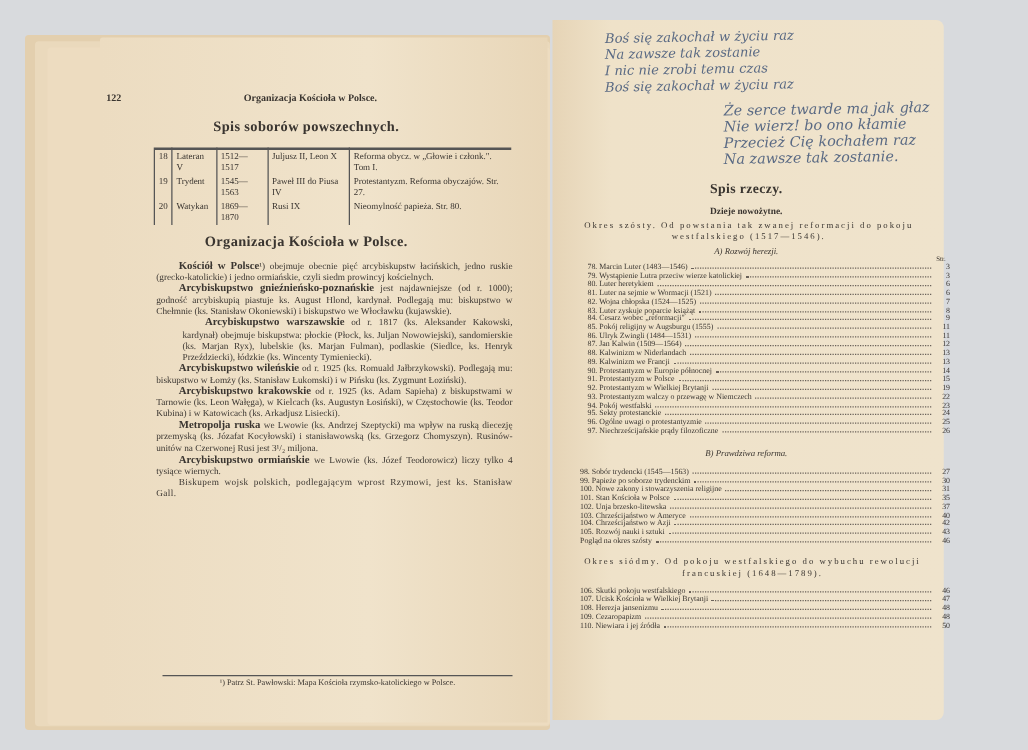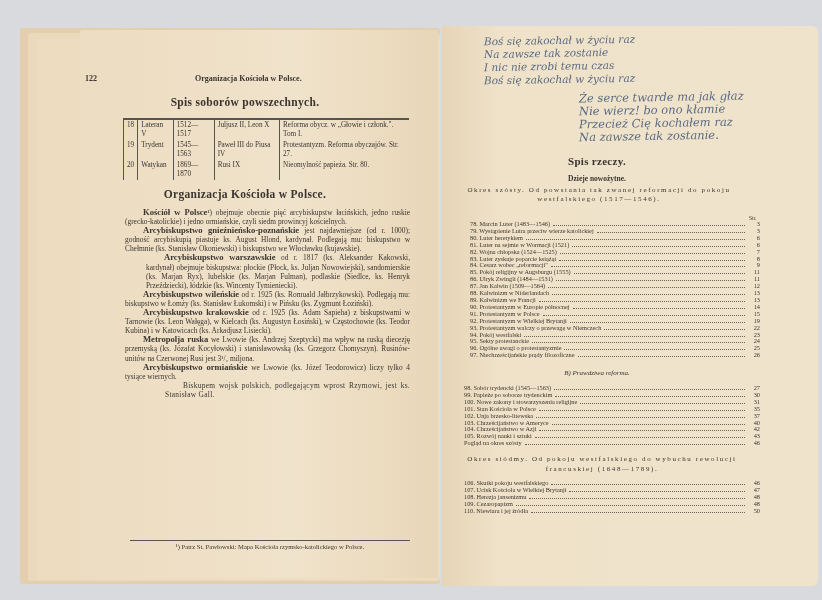--- a/index.html
+++ b/index.html
@@ -1,20 +1,20 @@
 <!DOCTYPE html>
 <html><head>
 <meta charset="utf-8">
 <style>
   html,body{margin:0;padding:0;}
   body{width:822px;height:600px;background:#d8dadd;position:relative;overflow:hidden;font-family:"Liberation Serif",serif;color:#3a3530;}
   .stack{position:absolute;background:#e9d8bd;border-radius:3px;}
   .page{position:absolute;background:#efe1c8;}
   #left-page{left:80px;top:30px;width:358px;height:548px;background:linear-gradient(90deg,#ecdcc1 0%,#f0e3cb 60%,#e8d6b8 100%);border-radius:2px 0 0 4px;}
-  #right-page{left:442px;top:26px;width:376px;height:560px;background:linear-gradient(90deg,#e6d4b6 0%,#efe2c9 15%,#efe3cc 100%);border-radius:0 6px 6px 0;}
+  #right-page{left:442px;top:16px;width:313px;height:560px;background:linear-gradient(90deg,#e6d4b6 0%,#efe2c9 15%,#efe3cc 100%);border-radius:0 6px 6px 0;}
   .abs{position:absolute;}
   .runhead{font-size:8px;font-weight:bold;}
   .title{font-weight:bold;font-size:11.5px;text-align:center;letter-spacing:.3px;}
   table.councils{border-collapse:collapse;font-size:7.2px;line-height:9px;}
   table.councils td{border-left:1px solid #555;padding:1px 3px;vertical-align:top;}
   table.councils{border-top:2px solid #555;border-bottom:0;}
   .para{font-size:7.4px;line-height:9.1px;text-align:justify;margin:0;}
   .para .b{font-weight:bold;font-size:8.6px;}
   .hand{font-family:"DejaVu Serif",serif;font-style:italic;color:#5a6a84;font-size:10.5px;line-height:13px;transform:rotate(-1deg);white-space:nowrap;}
   .toc{font-size:6.3px;line-height:6.9px;}
@@ -68,21 +68,21 @@
   <div class="abs title" style="left:0;width:330px;top:158px;">Organizacja Kościoła w Polsce.</div>
 
   <div class="abs" id="paras" style="left:45px;top:178px;width:285px;">
       <p class="para" style="text-indent: 18px;"><span class="b">Kościół w Polsce</span><span>¹) obejmuje obecnie pięć arcybiskupstw łacińskich, jedno ruskie (grecko-katolickie) i jedno ormiańskie, czyli siedm prowincyj kościelnych.</span></p>
       <p class="para" style="text-indent: 18px;"><span class="b">Arcybiskupstwo gnieźnieńsko-poznańskie</span><span> jest najdawniejsze (od r. 1000); godność arcybiskupią piastuje ks. August Hlond, kardynał. Podlegają mu: biskupstwo w Chełmnie (ks. Stanisław Okoniewski) i biskupstwo we Włocławku (kujawskie).</span></p>
       <p class="para" style="text-indent: 18px; margin-left: 21px;"><span class="b">Arcybiskupstwo warszawskie</span><span> od r. 1817 (ks. Aleksander Kakowski, kardynał) obejmuje biskupstwa: płockie (Płock, ks. Juljan Nowowiejski), sandomierskie (ks. Marjan Ryx), lubelskie (ks. Marjan Fulman), podlaskie (Siedlce, ks. Henryk Przeździecki), łódzkie (ks. Wincenty Tymieniecki).</span></p>
       <p class="para" style="text-indent: 18px;"><span class="b">Arcybiskupstwo wileńskie</span><span> od r. 1925 (ks. Romuald Jałbrzykowski). Podlegają mu: biskupstwo w Łomży (ks. Stanisław Łukomski) i w Pińsku (ks. Zygmunt Łoziński).</span></p>
       <p class="para" style="text-indent: 18px;"><span class="b">Arcybiskupstwo krakowskie</span><span> od r. 1925 (ks. Adam Sapieha) z biskupstwami w Tarnowie (ks. Leon Wałęga), w Kielcach (ks. Augustyn Łosiński), w Częstochowie (ks. Teodor Kubina) i w Katowicach (ks. Arkadjusz Lisiecki).</span></p>
       <p class="para" style="text-indent: 18px;"><span class="b">Metropolja ruska</span><span> we Lwowie (ks. Andrzej Szeptycki) ma wpływ na ruską diecezję przemyską (ks. Józafat Kocyłowski) i stanisławowską (ks. Grzegorz Chomyszyn). Rusinów-unitów na Czerwonej Rusi jest 3¹/₂ miljona.</span></p>
       <p class="para" style="text-indent: 18px;"><span class="b">Arcybiskupstwo ormiańskie</span><span> we Lwowie (ks. Józef Teodorowicz) liczy tylko 4 tysiące wiernych.</span></p>
-      <p class="para" style="text-indent: 18px; margin-left: 40px;"><span style="letter-spacing: 0.3px;">Biskupem wojsk polskich, podlegającym wprost Rzymowi, jest ks. Stanisław Gall.</span></p>
+      <p class="para" style="text-indent: 18px;"><span style="letter-spacing: 0.3px;">Biskupem wojsk polskich, podlegającym wprost Rzymowi, jest ks. Stanisław Gall.</span></p>
     </div>
 
   <div class="abs" style="left:50px;top:510px;width:280px;border-top:1px solid #555;"></div>
   <div class="abs footnote" style="left:50px;top:513px;width:280px;">¹) Patrz St. Pawłowski: Mapa Kościoła rzymsko-katolickiego w Polsce.</div>
 </div>
 
 <div id="right-page" class="page">
   <div class="abs" id="hand" style="left:42px;top:8px;width:300px;height:140px;">
       <div class="hand abs" style="left: 0px; top: 0px;">Boś się zakochał w życiu raz</div>
       <div class="hand abs" style="left: 0px; top: 13px;">Na zawsze tak zostanie</div>
@@ -90,20 +90,21 @@
       <div class="hand abs" style="left: 0px; top: 39px;">Boś się zakochał w życiu raz</div>
       <div class="hand abs" style="left: 95px; top: 57px; font-size: 11.5px;">Że serce twarde ma jak głaz</div>
       <div class="hand abs" style="left: 95px; top: 70px; font-size: 11.5px;">Nie wierz! bo ono kłamie</div>
       <div class="hand abs" style="left: 95px; top: 83px; font-size: 11.5px;">Przecież Cię kochałem raz</div>
       <div class="hand abs" style="left: 95px; top: 96px; font-size: 11.5px;">Na zawsze tak zostanie.</div>
     </div>
 
   <div class="abs center" style="left:0;width:310px;top:148px;font-size:7.5px;font-weight:bold;">Dzieje nowożytne.</div>
   <div class="abs title" style="left:0;width:310px;top:129px;font-size:11px;">Spis rzeczy.</div>
   <div class="abs center spaced" style="left:12px;width:290px;top:160px;font-size:7px;line-height:9px;">Okres szósty. Od powstania tak zwanej reformacji do pokoju westfalskiego (1517—1546).</div>
+  <div class="abs center" style="left:0;width:310px;top:181px;font-size:7px;font-style:italic;">A) Rozwój herezji.</div>
   <div class="abs" style="left:307px;top:189px;font-size:5.5px;">Str.</div>
 
   <div class="abs toc" id="listA" style="left:28px;top:195px;width:290px;">
       <div class="row">
         <span class="lbl">78. Marcin Luter (1483—1546)</span>
         <span class="dots"></span>
         <span class="pg">3</span>
       </div>
       <div class="row">
         <span class="lbl">79. Wystąpienie Lutra przeciw wierze katolickiej</span>

